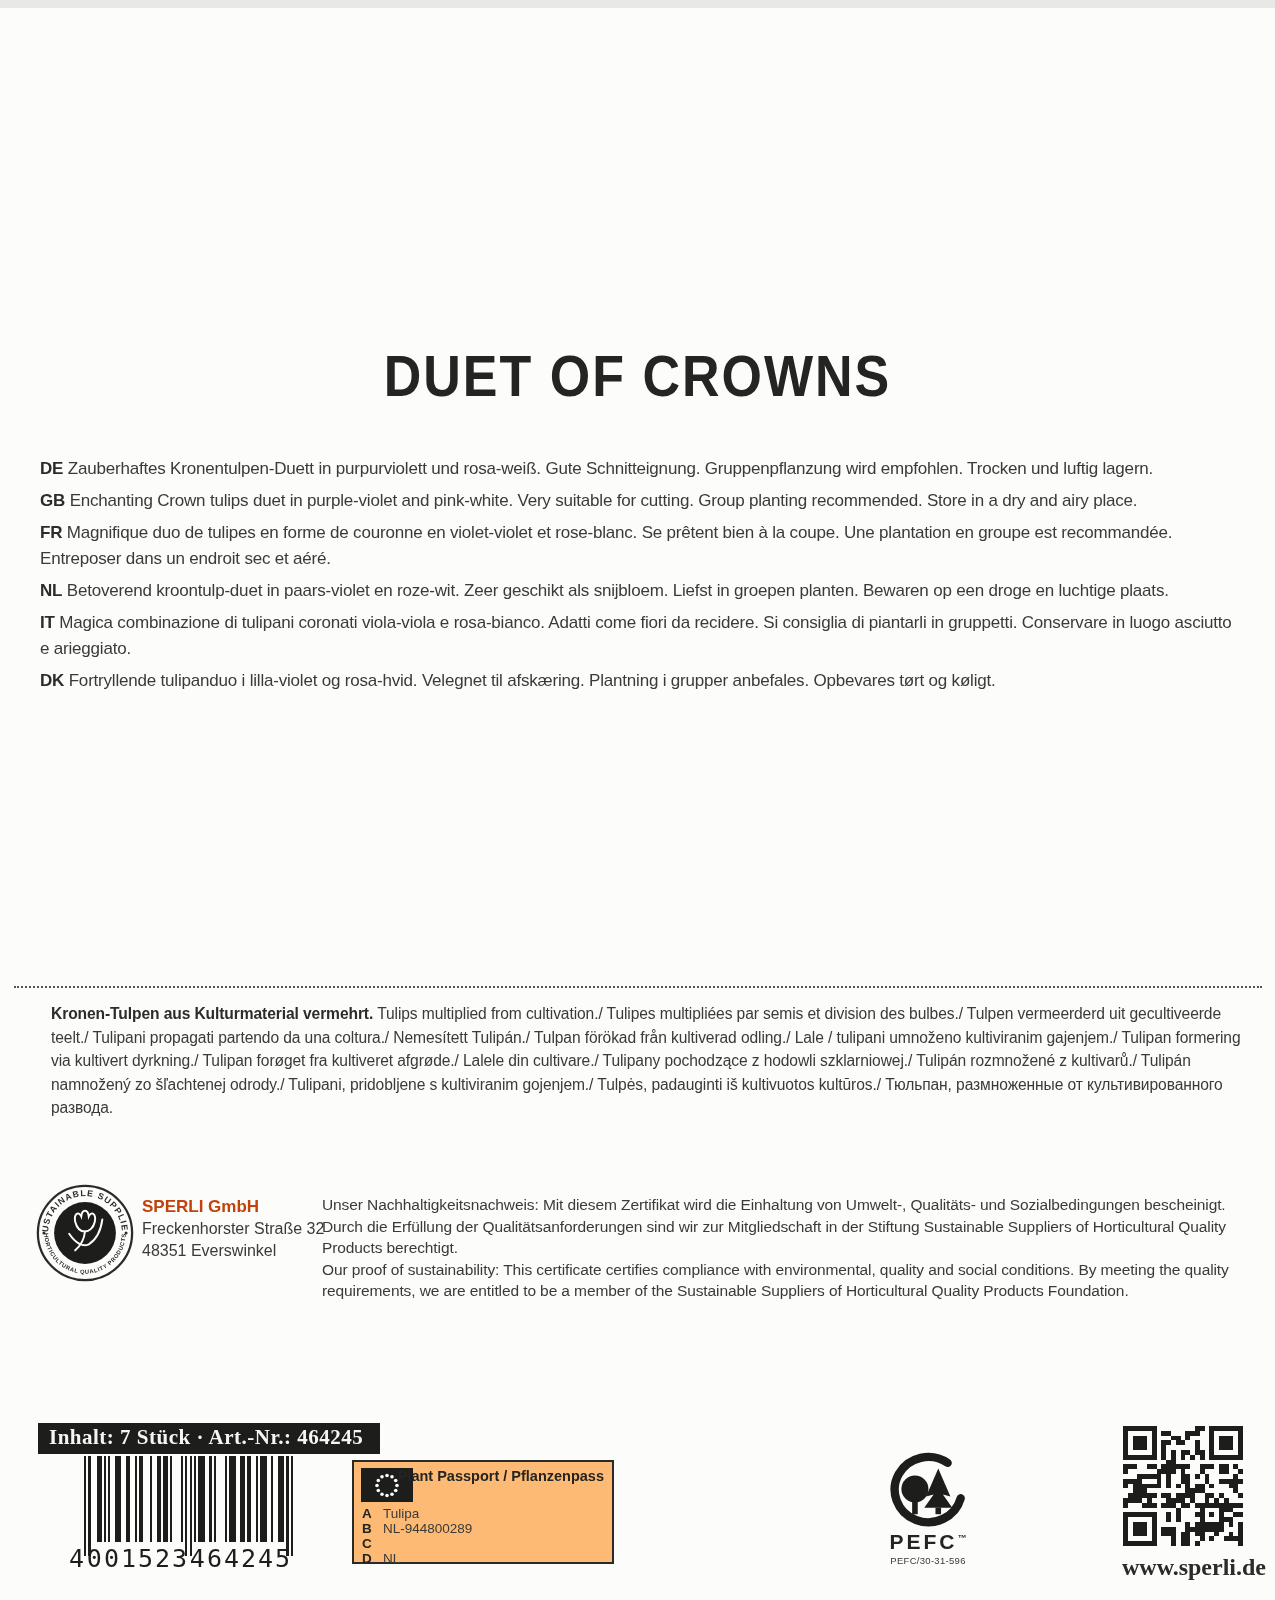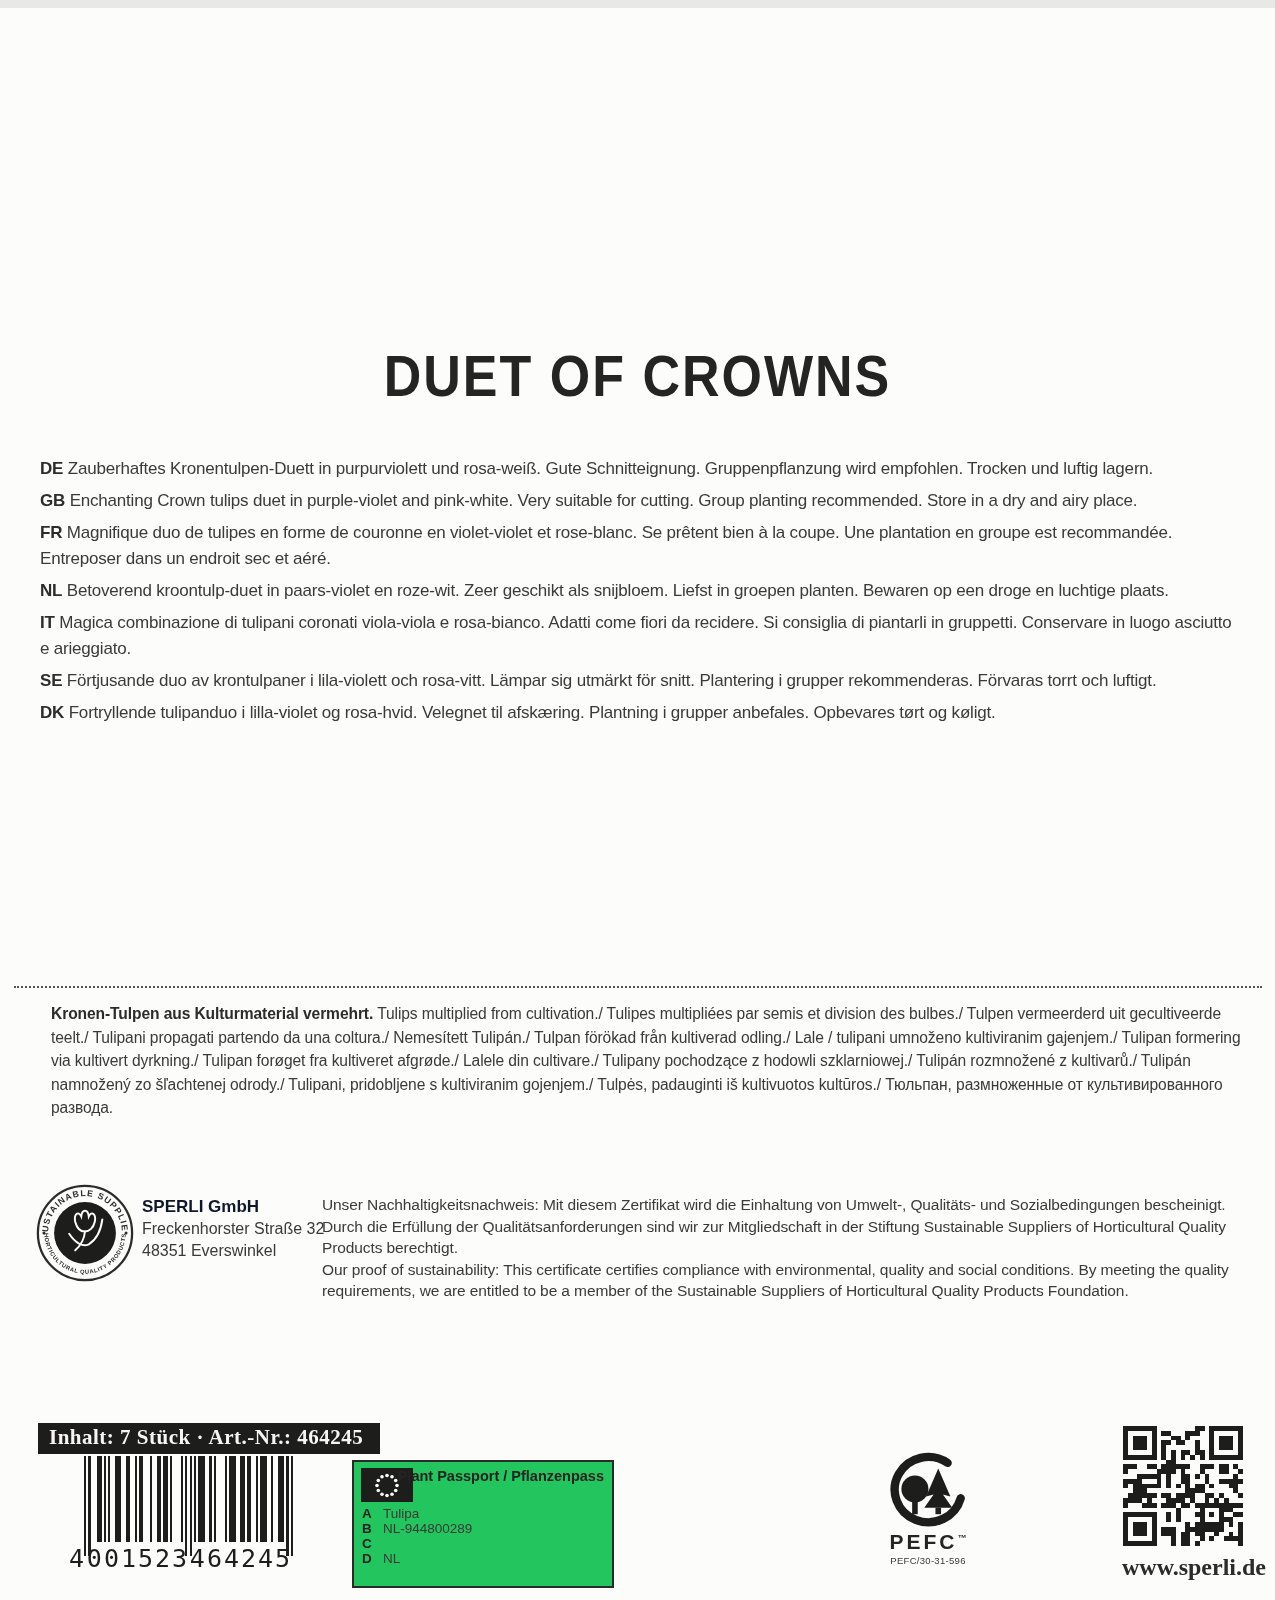--- a/index.html
+++ b/index.html
@@ -40,40 +40,40 @@
     position:absolute;left:51px;top:994px;width:1208px;
     font-size:15.6px;line-height:23.5px;letter-spacing:-0.1px;
   }
   .propagation b{color:#2c2c2a;}
   
   .supplier-badge{position:absolute;left:36px;top:1176px;width:98px;height:98px;}
   .supplier-address{
     position:absolute;left:142px;top:1188px;width:190px;
     font-size:16px;line-height:22px;
   }
-  .supplier-address .name{font-weight:700;font-size:17px;color:#0f172a;}
+  .supplier-address .name{font-weight:700;font-size:17px;color:#c2410c;}
   .sustainability{
     position:absolute;left:322px;top:1186px;width:920px;
     font-size:15.5px;line-height:21.5px;letter-spacing:-0.1px;
   }
   
   .content-badge{
     position:absolute;left:38px;top:1415px;
     background:#1d1d1b;color:#f6f5f1;
     font-family:"Liberation Serif",serif;font-weight:700;font-size:21px;
     padding:2px 17px 4px 11px;letter-spacing:0.5px;
     white-space:nowrap;
   }
   .barcode{position:absolute;left:68px;top:1448px;}
   .barcode text{
     font-family:"DejaVu Sans Mono",monospace;font-size:25px;fill:#1d1d1b;letter-spacing:2px;
   }
   .passport{
-    position:absolute;left:352px;top:1452px;width:262px;height:128px;
-    border:2px solid #2a2a28;background:#22c55e;box-sizing:border-box;
+    position:absolute;left:352px;top:1452px;width:262px;height:104px;
+    border:2px solid #2a2a28;background:#fdba74;box-sizing:border-box;
   }
   .passport .pp-title{
     position:absolute;right:8px;top:6px;
     font-weight:700;font-size:14.5px;color:#242422;
   }
   .passport .eu-flag{position:absolute;left:7px;top:6px;}
   .passport .pp-rows{position:absolute;left:8px;top:44px;width:244px;font-size:13.5px;}
   .passport .pp-row{display:flex;height:15px;line-height:15px;margin-bottom:0px;}
   .passport .pp-key{font-weight:700;width:21px;color:#242422;}
   .pefc{position:absolute;left:868px;top:1442px;width:120px;text-align:center;color:#242422;}
@@ -94,21 +94,20 @@
 <div class="page">
 
   <div class="title">DUET OF CROWNS</div>
 
   <div class="descriptions">
     <p><span class="lang">DE</span> <span>Zauberhaftes Kronentulpen-Duett in purpurviolett und rosa-weiß. Gute Schnitteignung. Gruppenpflanzung wird empfohlen. Trocken und luftig lagern.</span></p>
     <p><span class="lang">GB</span> <span>Enchanting Crown tulips duet in purple-violet and pink-white. Very suitable for cutting. Group planting recommended. Store in a dry and airy place.</span></p>
     <p><span class="lang">FR</span> <span>Magnifique duo de tulipes en forme de couronne en violet-violet et rose-blanc. Se prêtent bien à la coupe. Une plantation en groupe est recommandée. Entreposer dans un endroit sec et aéré.</span></p>
     <p><span class="lang">NL</span> <span>Betoverend kroontulp-duet in paars-violet en roze-wit. Zeer geschikt als snijbloem. Liefst in groepen planten. Bewaren op een droge en luchtige plaats.</span></p>
     <p><span class="lang">IT</span> <span>Magica combinazione di tulipani coronati viola-viola e rosa-bianco. Adatti come fiori da recidere. Si consiglia di piantarli in gruppetti. Conservare in luogo asciutto e arieggiato.</span></p>
-    <p><span class="lang">SE</span> <span>Förtjusande duo av krontulpaner i lila-violett och rosa-vitt. Lämpar sig utmärkt för snitt. Plantering i grupper rekommenderas. Förvaras torrt och luftigt.</span></p>
     <p><span class="lang">DK</span> <span>Fortryllende tulipanduo i lilla-violet og rosa-hvid. Velegnet til afskæring. Plantning i grupper anbefales. Opbevares tørt og køligt.</span></p>
   </div>
 
   <div class="dotted-rule"></div>
 
   <div class="propagation">
     <b>Kronen-Tulpen aus Kulturmaterial vermehrt.</b><span> Tulips multiplied from cultivation./ Tulipes multipliées par semis et division des bulbes./ Tulpen vermeerderd uit gecultiveerde teelt./ Tulipani propagati partendo da una coltura./ Nemesített Tulipán./ Tulpan förökad från kultiverad odling./ Lale / tulipani umnoženo kultiviranim gajenjem./ Tulipan formering via kultivert dyrkning./ Tulipan forøget fra kultiveret afgrøde./ Lalele din cultivare./ Tulipany pochodzące z hodowli szklarniowej./ Tulipán rozmnožené z kultivarů./ Tulipán namnožený zo šľachtenej odrody./ Tulipani, pridobljene s kultiviranim gojenjem./ Tulpės, padauginti iš kultivuotos kultūros./ Тюльпан, размноженные от культивированного развода.</span>
   </div>
 
   <svg class="supplier-badge" viewBox="0 0 130 130">

